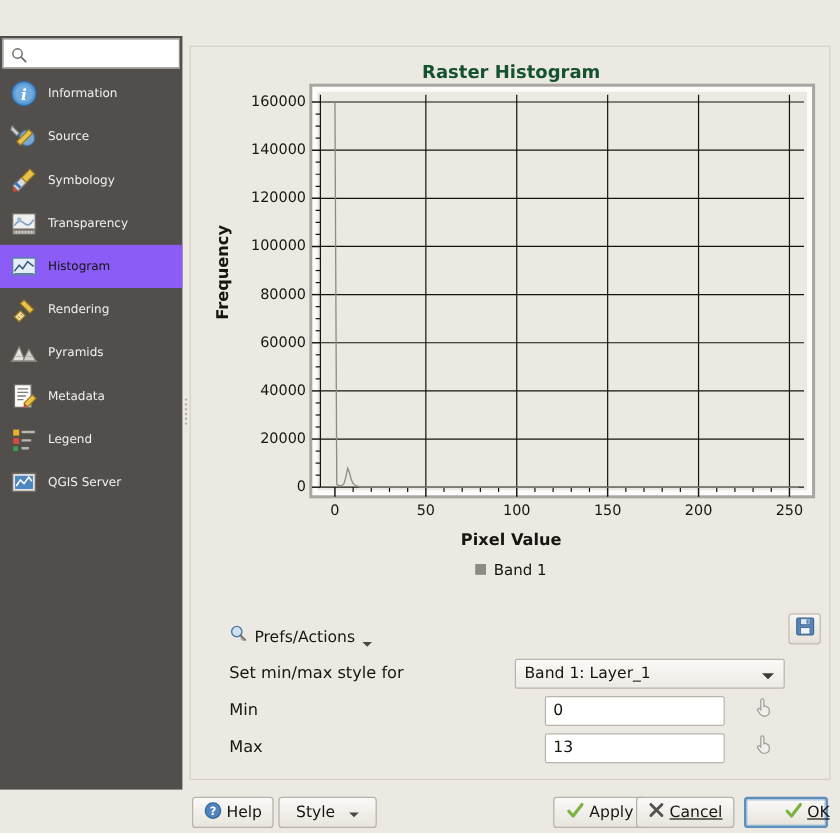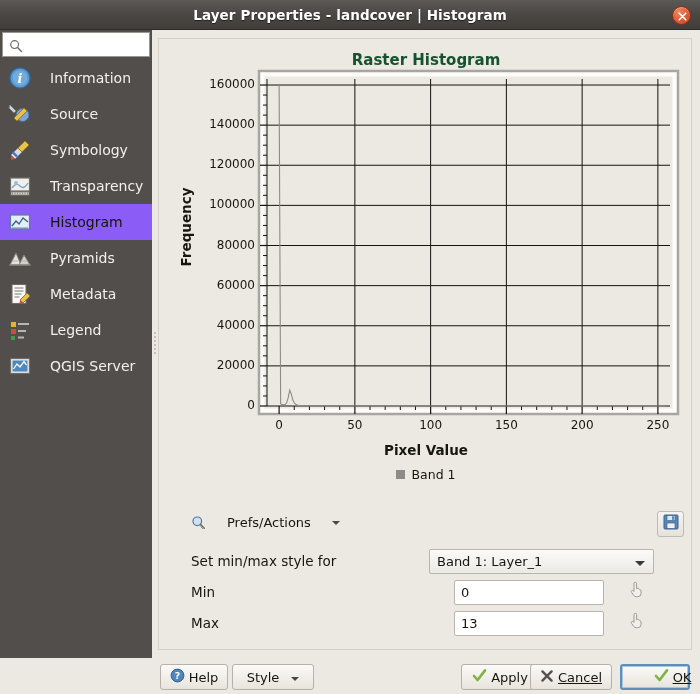--- a/index.html
+++ b/index.html
@@ -52,21 +52,21 @@
   .nav { position: absolute; left: 0; top: 30px; width: 152px; }
   .nav-item {
     position: relative; height: 36px; display: flex; align-items: center;
     padding-left: 6px; cursor: pointer;
   }
   .nav-item .ico {
     width: 28px; height: 28px; flex: 0 0 28px;
     display: flex; align-items: center; justify-content: center;
   }
   .nav-item .lbl {
-    margin-left: 16px; font-size: 14px; color: #f2f0ee; white-space: nowrap;
+    margin-left: 6px; font-size: 10px; color: #f2f0ee; white-space: nowrap;
   }
   .nav-item.selected { background: #8b5cf6; }
   .nav-item.selected .lbl { color: #16140f; }
   .splitter {
     position: absolute; left: 152px; top: 330px; width: 6px; height: 26px;
   }
   .splitter i {
     display: block; width: 2px; height: 2px; margin: 2px auto;
     background: #b6b1aa; border-radius: 50%;
   }
@@ -103,21 +103,21 @@
     position: absolute; font-size: 12px; color: #17150f;
     font-family: "DejaVu Sans", "Liberation Sans", sans-serif;
   }
   .ytick { text-align: right; }
   .xtick { text-align: center; }
 
   
   .prefs-row { position: absolute; left: 0; top: 470px; width: 534px; height: 36px; }
   .prefs-btn {
     position: absolute; left: 32px; top: 6px; height: 24px;
-    display: flex; align-items: flex-start; gap: 21px; cursor: pointer;
+    display: flex; align-items: flex-end; gap: 6px; cursor: pointer;
   }
   .prefs-label { font-size: 13px; color: #17150f; }
   .caret-down {
     width: 0; height: 0; border-left: 4px solid transparent;
     border-right: 4px solid transparent; border-top: 4px solid #4a4742;
     margin-top: 6px;
   }
   .save-btn {
     position: absolute; right: 9px; top: 2px; width: 27px; height: 26px;
     background: linear-gradient(to bottom, #f7f5f1, #e6e2db);
@@ -165,28 +165,20 @@
     width: 0; height: 0; border-left: 4px solid transparent;
     border-right: 4px solid transparent; border-top: 4px solid #4a4742;
     margin-left: 8px; margin-top: 3px;
   }
 </style>
 </head>
 <body>
 
 <div id="app">
 
-  <div class="titlebar">
-    <div class="titlebar-text">Layer Properties - landcover | Histogram</div>
-    <div class="close-btn">
-      <svg width="13" height="13" viewBox="0 0 13 13">
-        <path d="M3.2 3.2 L9.8 9.8 M9.8 3.2 L3.2 9.8" stroke="#ffffff" stroke-width="1.6" stroke-linecap="round"></path>
-      </svg>
-    </div>
-  </div>
 
   <div class="sidebar">
 
     <div class="search-wrap">
       <span class="search-icon">
         <svg width="14" height="14" viewBox="0 0 14 14">
           <circle cx="5.6" cy="5.6" r="3.9" fill="none" stroke="#6d6a66" stroke-width="1.2"></circle>
           <path d="M8.6 8.6 L12.4 12.4" stroke="#6d6a66" stroke-width="1.4" stroke-linecap="round"></path>
         </svg>
       </span>
@@ -246,20 +238,30 @@
         <span class="ico">
           <svg width="24" height="24" viewBox="0 0 24 24">
             <rect x="2.5" y="5" width="19" height="14" fill="#e5eef7" stroke="#5b7fa0" stroke-width="1.2"></rect>
             <path d="M4 16 L8 11 L11 14 L15 8 L20 12" fill="none" stroke="#3a5e80" stroke-width="1.3"></path>
             <path d="M4 18 h16" stroke="#5b7fa0" stroke-width=".9"></path>
           </svg>
         </span>
         <span class="lbl">Histogram</span>
       </div>
 
+      <div class="nav-item">
+        <span class="ico">
+          <svg width="24" height="24" viewBox="0 0 24 24">
+            <path d="M12 4 L20 12 L17 15 L9 7 Z" fill="#e8c24a" stroke="#9a7c18" stroke-width="1"></path>
+            <path d="M4 18 L9 13 L13 17 L8 22 Z" fill="#f0dca0" stroke="#9a7c18" stroke-width="1"></path>
+            <path d="M5 19 l1.5 1.5 M7 17.5 l1.5 1.5 M9 15.5 l1.5 1.5" stroke="#9a7c18" stroke-width=".8"></path>
+          </svg>
+        </span>
+        <span class="lbl">Rendering</span>
+      </div>
 
       <div class="nav-item">
         <span class="ico">
           <svg width="24" height="24" viewBox="0 0 24 24">
             <path d="M2 19 L8 7 L13 19 Z" fill="#e3e1dc" stroke="#85827d" stroke-width="1"></path>
             <path d="M11 19 L16 9 L22 19 Z" fill="#d3d0ca" stroke="#85827d" stroke-width="1"></path>
             <path d="M1 19 h22" stroke="#85827d" stroke-width="1.2"></path>
             <path d="M5 15 h5 M13 15 h6" stroke="#b3b0ab" stroke-width=".8"></path>
           </svg>
         </span>

